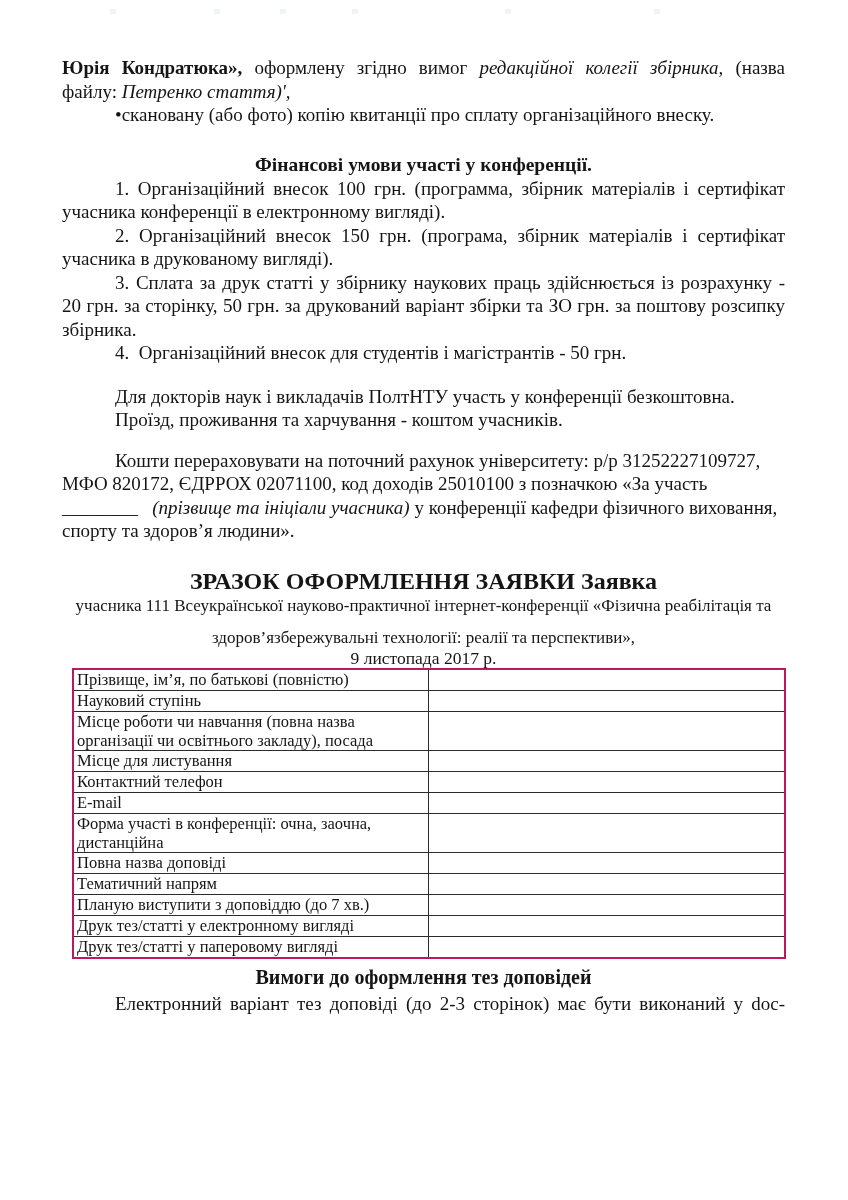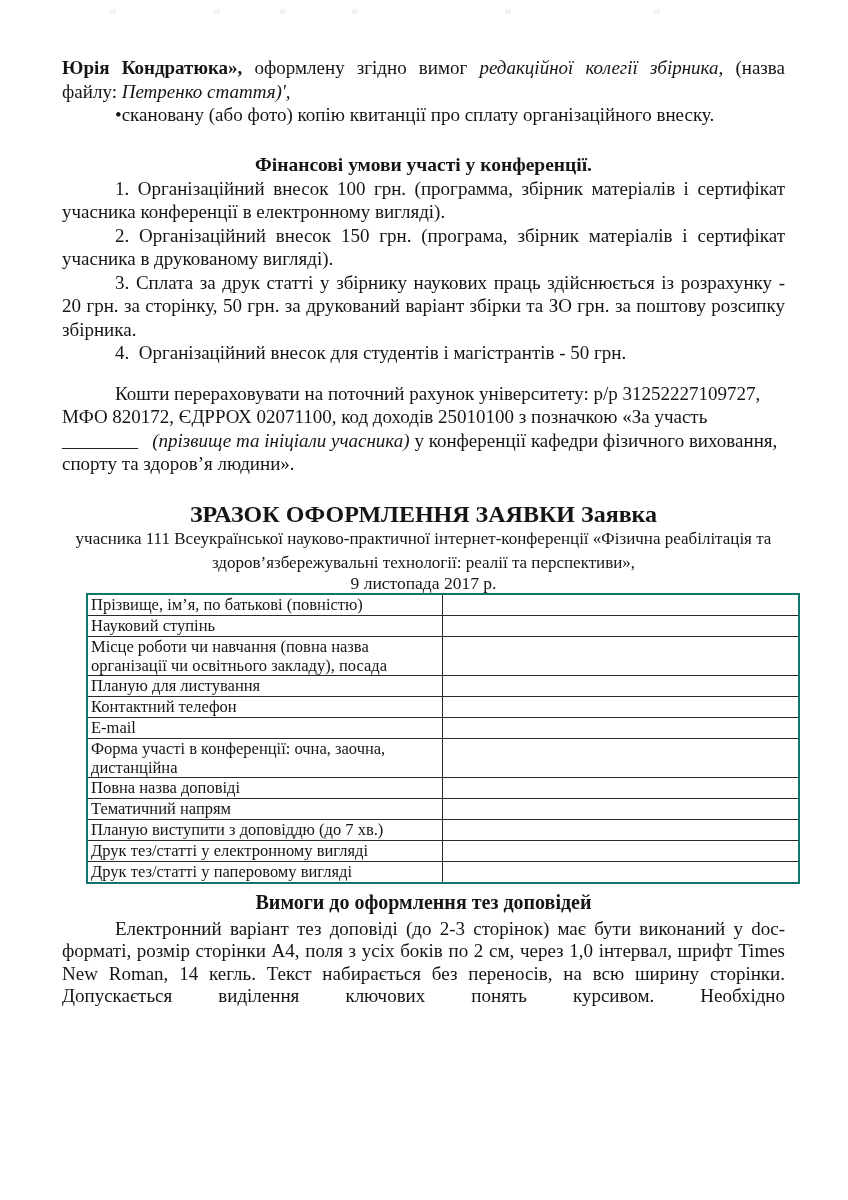--- a/index.html
+++ b/index.html
@@ -29,25 +29,25 @@
   .payment-para { margin-top: 17px; }
   .sample-heading {
     font-size: 24px; line-height: 25px; font-weight: bold;
     text-align: center; margin-top: 26px;
   }
   .subtitle { font-size: 17px; line-height: 20px; text-align: center; margin-top: 2px; }
   .date-line { font-size: 17.5px; line-height: 20px; text-align: center; }
   table.application {
     border-collapse: collapse;
     width: 703px;
-    margin: 0 0 0 24px;
+    margin: 0 0 0 10px;
     font-size: 16.5px;
     line-height: 19px;
     table-layout: fixed;
-    border: 2px solid #0f766e;
+    border: 2px solid #be185d;
   }
   table.application td {
     border: 1px solid #2b2b2b;
     padding: 0 3px;
     vertical-align: top;
     height: 20px;
     overflow: hidden;
   }
   td.label-cell { width: 348px; }
   td.value-cell { width: 349px; }
@@ -81,45 +81,49 @@
 
   <p class="body-text bullet-line">•скановану (або фото) копію квитанції про сплату організаційного внеску.</p>
 
   <div class="finance-heading">Фінансові умови участі у конференції.</div>
 
   <p class="body-text justify indent">1. Організаційний внесок 100 грн. (программа, збірник матеріалів і сертифікат учасника конференції в електронному вигляді).</p>
   <p class="body-text justify indent">2. Організаційний внесок 150 грн. (програма, збірник матеріалів і сертифікат учасника в друкованому вигляді).</p>
   <p class="body-text justify indent">3. Сплата за друк статті у збірнику наукових праць здійснюється із розрахунку - 20 грн. за сторінку, 50 грн. за друкований варіант збірки та ЗО грн. за поштову розсипку збірника.</p>
   <p class="body-text indent">4.&nbsp; Організаційний внесок для студентів і магістрантів - 50 грн.</p>
 
+  <div class="body-text note-block">
+    <p>Для докторів наук і викладачів ПолтНТУ участь у конференції безкоштовна.</p>
+    <p>Проїзд, проживання та харчування - коштом учасників.</p>
+  </div>
 
   <p class="body-text indent payment-para"><span>Кошти перераховувати на поточний рахунок університету: р/р 31252227109727, МФО 820172, ЄДРРОХ 02071100, код доходів 25010100 з позначкою «За участь ________&nbsp;&nbsp;&nbsp;</span><i>(прізвище та ініціали учасника)</i><span> у конференції кафедри фізичного виховання, спорту та здоров’я людини».</span></p>
 
   <div class="sample-heading">ЗРАЗОК ОФОРМЛЕННЯ ЗАЯВКИ Заявка</div>
 
   <div class="subtitle">учасника 111 Всеукраїнської науково-практичної інтернет-конференції «Фізична реабілітація та</div>
-  <div class="subtitle" style="margin-top:4px;">здоров’язбережувальні технології: реалії та перспективи»,</div>
+  <div class="subtitle" style="margin-top:12px;">здоров’язбережувальні технології: реалії та перспективи»,</div>
   <div class="date-line">9 листопада 2017 р.</div>
 
   <table class="application">
     <tbody>
       <tr>
           <td class="label-cell">Прізвище, ім’я, по батькові (повністю)</td>
           <td class="value-cell"></td>
         </tr>
       <tr>
           <td class="label-cell">Науковий ступінь</td>
           <td class="value-cell"></td>
         </tr>
       <tr>
           <td class="label-cell">Місце роботи чи навчання (повна назва організації чи освітнього закладу), посада</td>
           <td class="value-cell"></td>
         </tr>
       <tr>
-          <td class="label-cell">Планую для листування</td>
+          <td class="label-cell">Місце для листування</td>
           <td class="value-cell"></td>
         </tr>
       <tr>
           <td class="label-cell">Контактний телефон</td>
           <td class="value-cell"></td>
         </tr>
       <tr>
           <td class="label-cell">E-mail</td>
           <td class="value-cell"></td>
         </tr>

